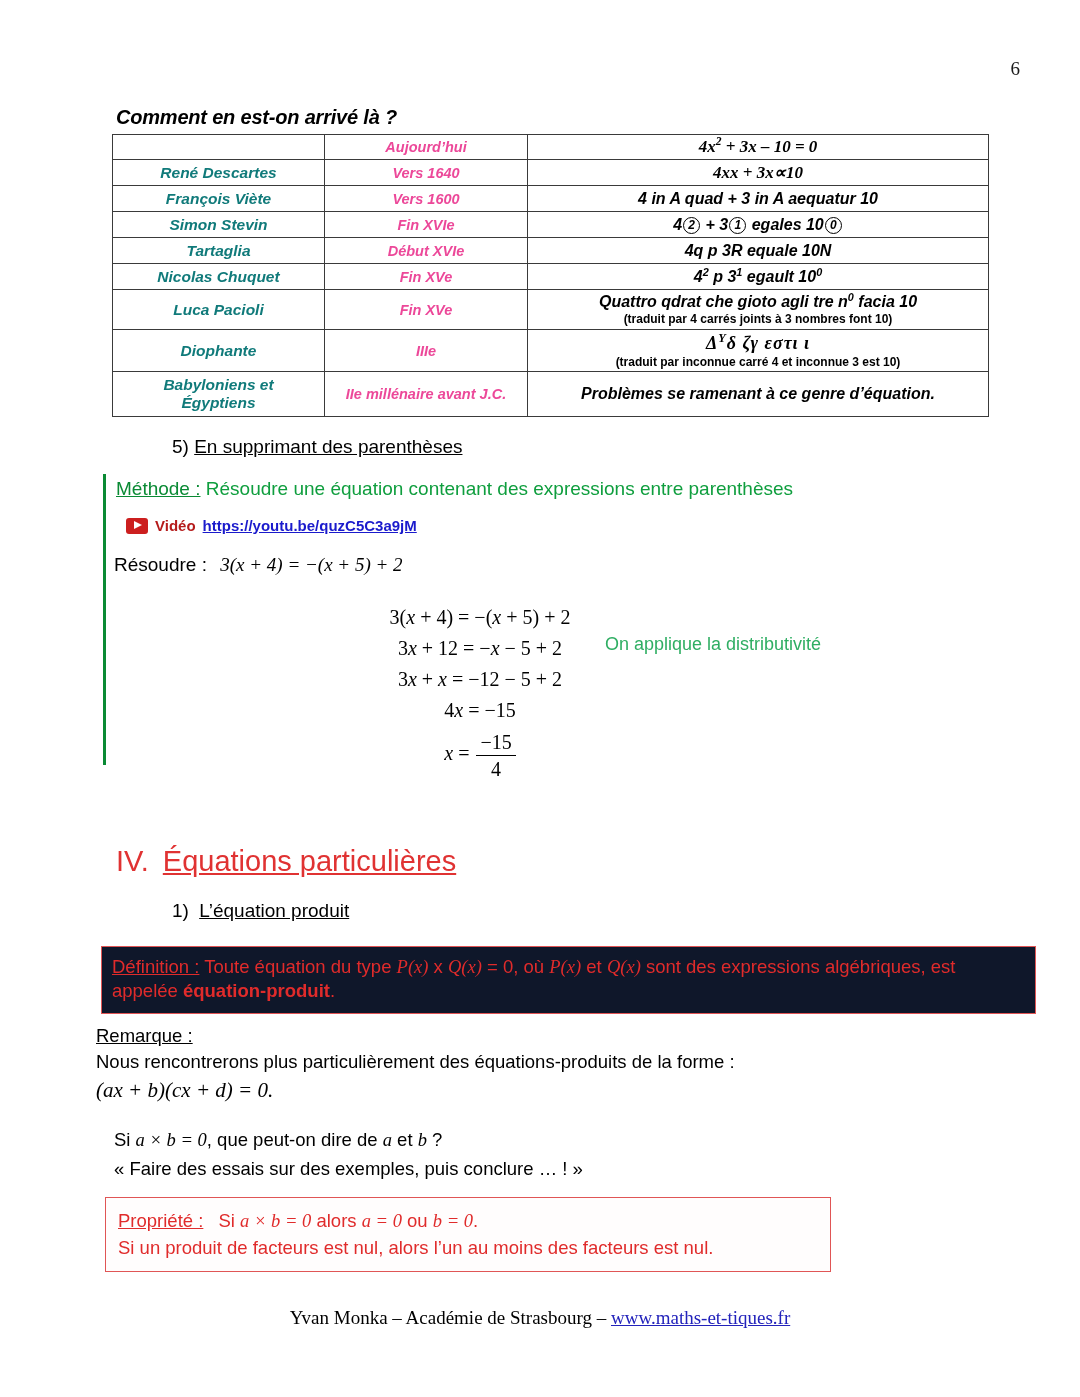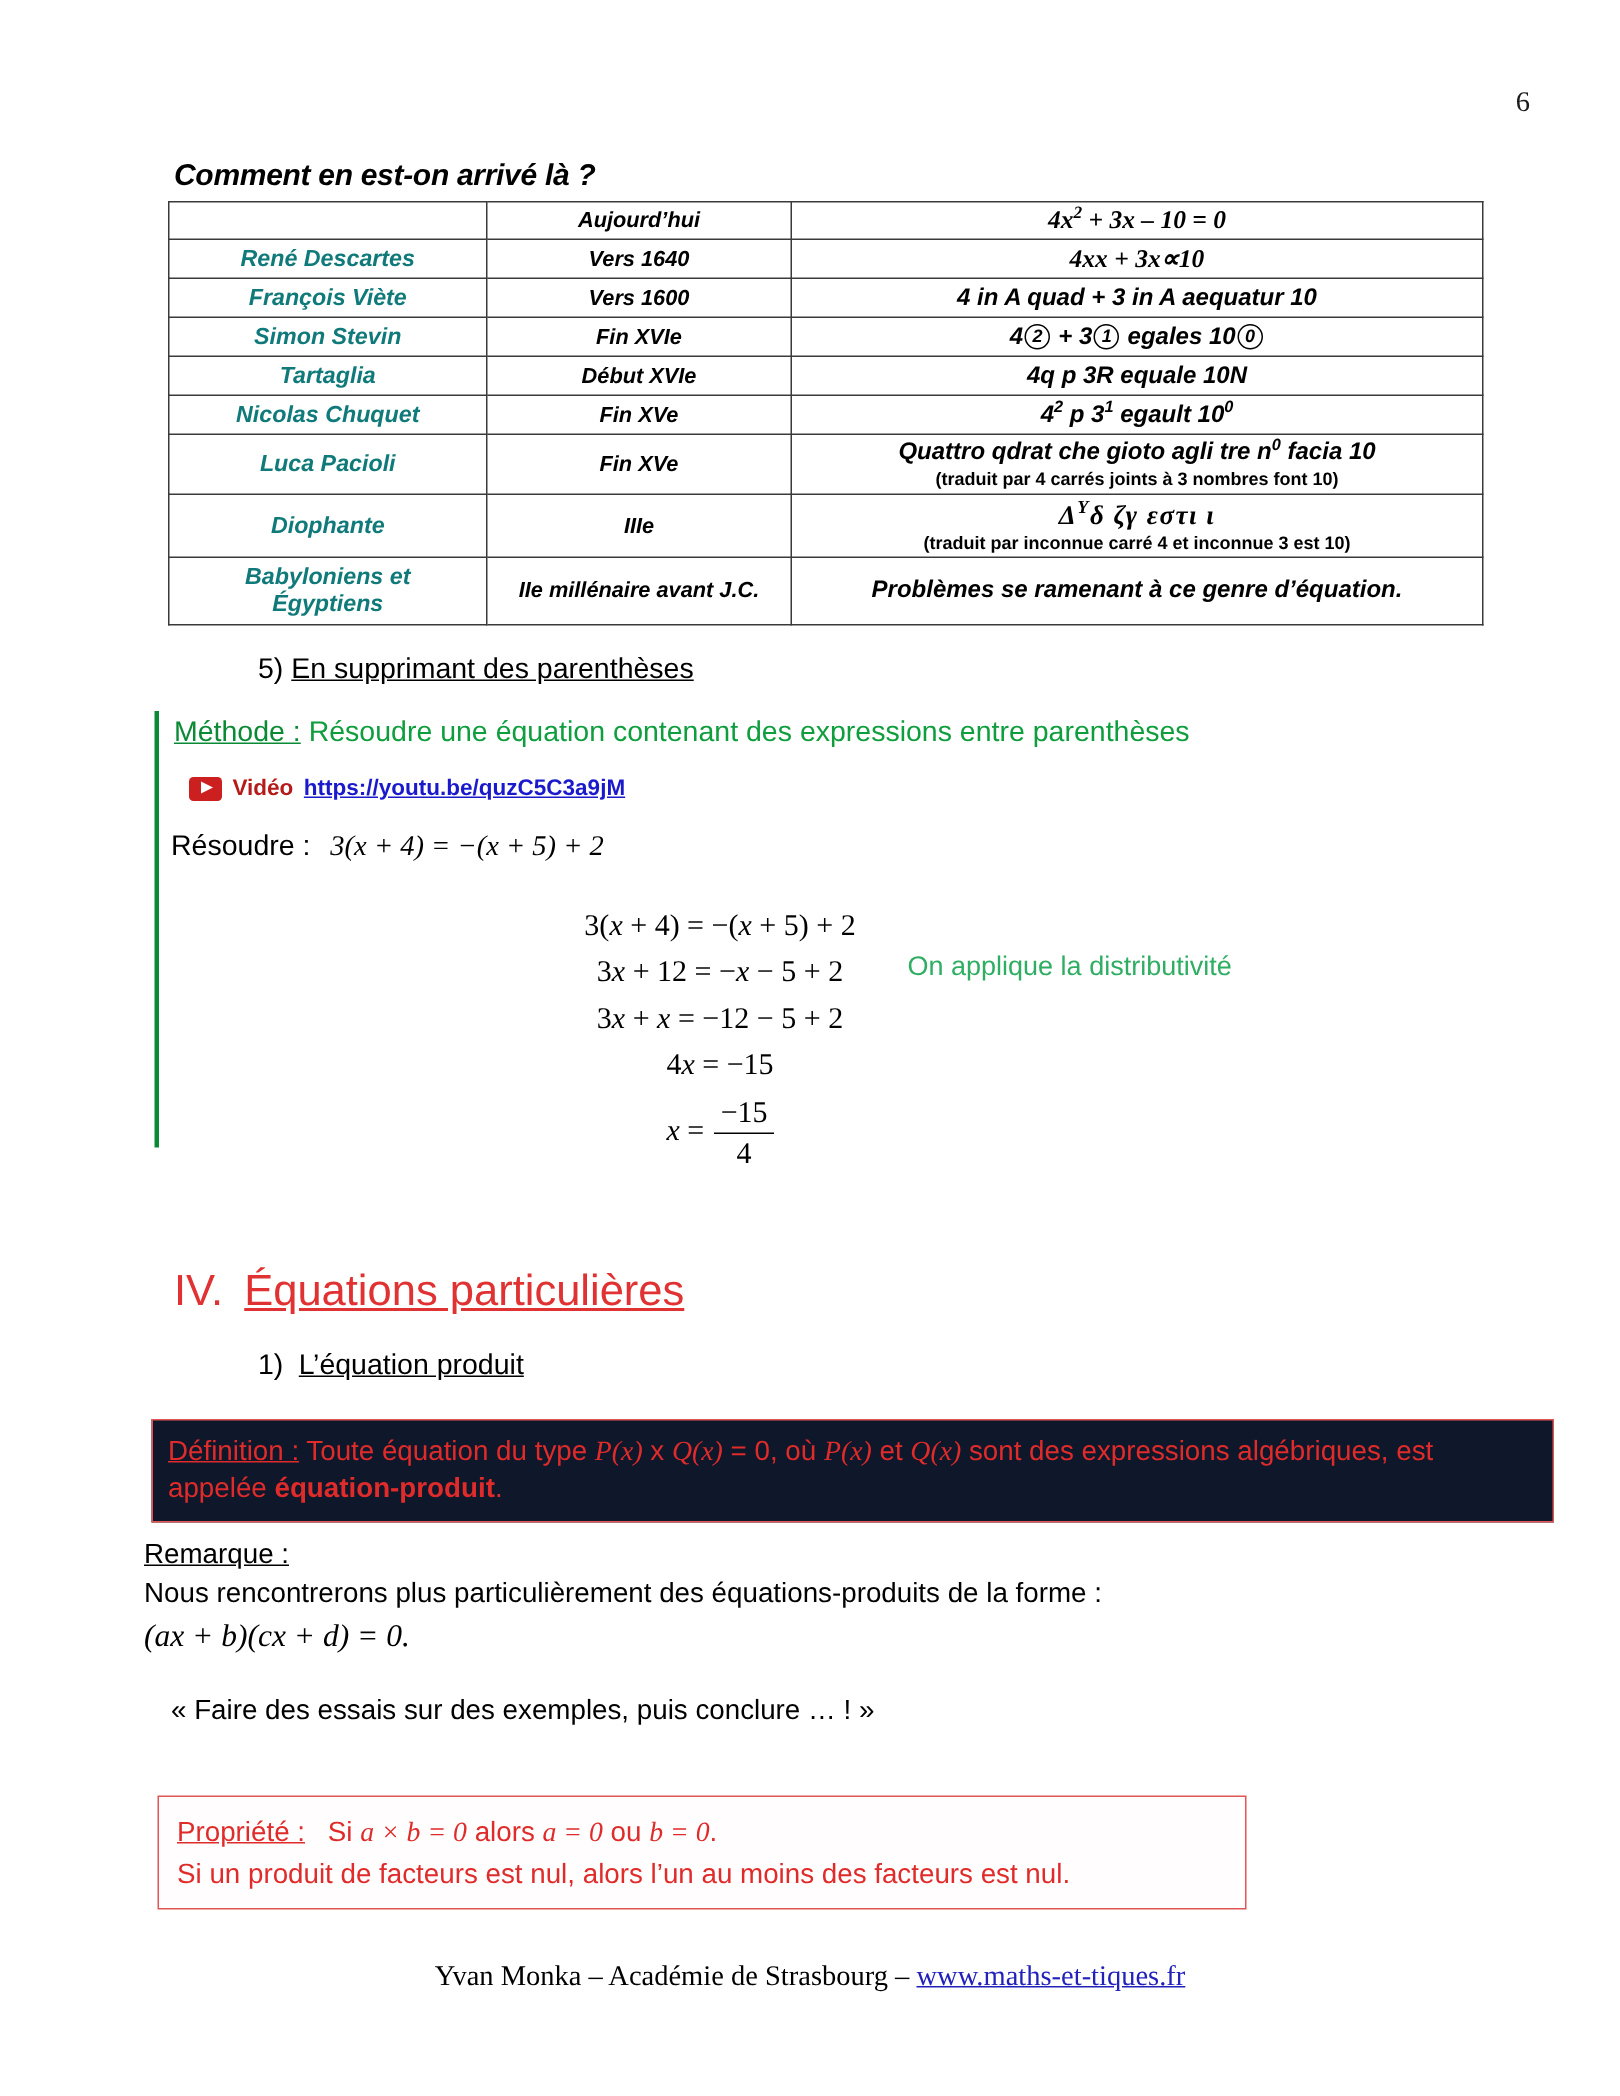--- a/index.html
+++ b/index.html
@@ -56,21 +56,21 @@
   .col-eq     { width: 461px; }
 
   .cell-person {
     color: #107a7a;
     font-weight: bold;
     font-style: italic;
     font-size: 15.5px;
     line-height: 1.15;
   }
   .cell-period {
-    color: #000000;
+    color: #ec4899;
     font-weight: bold;
     font-style: italic;
     font-size: 14.5px;
   }
   .cell-eq {
     color: #000;
     font-weight: bold;
     font-style: italic;
     font-size: 16px;
   }
@@ -411,20 +411,21 @@
   <span class="u">Définition :</span><span> Toute équation du type </span><span class="mathserif"><i>P</i>(<i>x</i>)</span><span> x </span><span class="mathserif"><i>Q</i>(<i>x</i>)</span><span> = 0, où </span><span class="mathserif"><i>P</i>(<i>x</i>)</span><span> et </span><span class="mathserif"><i>Q</i>(<i>x</i>)</span><span> sont des expressions algébriques, est appelée </span><span class="b">équation-produit</span><span>.</span>
 </div>
 
 <div class="remarque">
   <div class="u">Remarque :</div>
   <div>Nous rencontrerons plus particulièrement des équations-produits de la forme :</div>
   <div class="eqform mathserif">(<i>ax</i> + <i>b</i>)(<i>cx</i> + <i>d</i>) = 0.</div>
 </div>
 
 <div class="question-block">
+  <div>Si <span class="mathserif"><i>a</i> × <i>b</i> = 0</span>, que peut-on dire de <span class="mathserif"><i>a</i></span> et <span class="mathserif"><i>b</i></span> ?</div>
   <div>« Faire des essais sur des exemples, puis conclure … ! »</div>
 </div>
 
 <div class="prop-box">
   <div>
     <span class="u">Propriété :</span>
     <span style="margin-left:10px;">Si <span class="mathserif"><i>a</i> × <i>b</i> = 0</span> alors <span class="mathserif"><i>a</i> = 0</span> ou <span class="mathserif"><i>b</i> = 0</span>.</span>
   </div>
   <div>Si un produit de facteurs est nul, alors l’un au moins des facteurs est nul.</div>
 </div>

